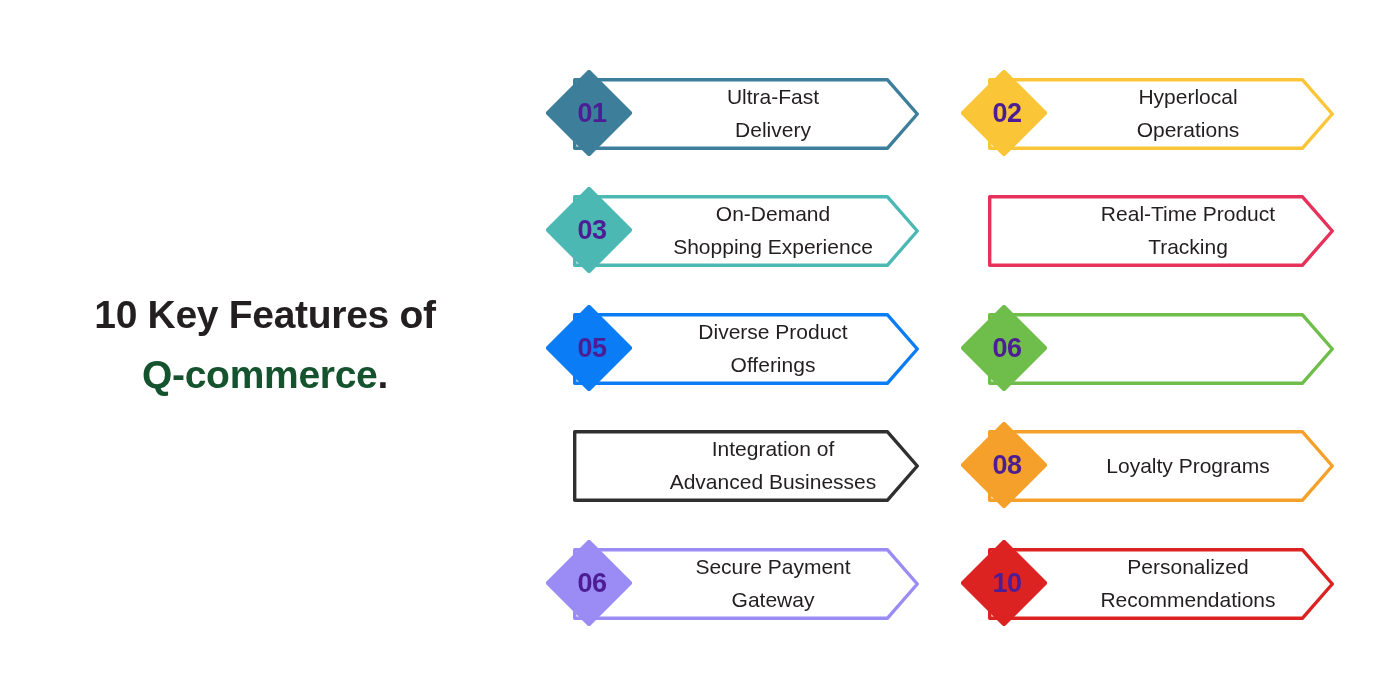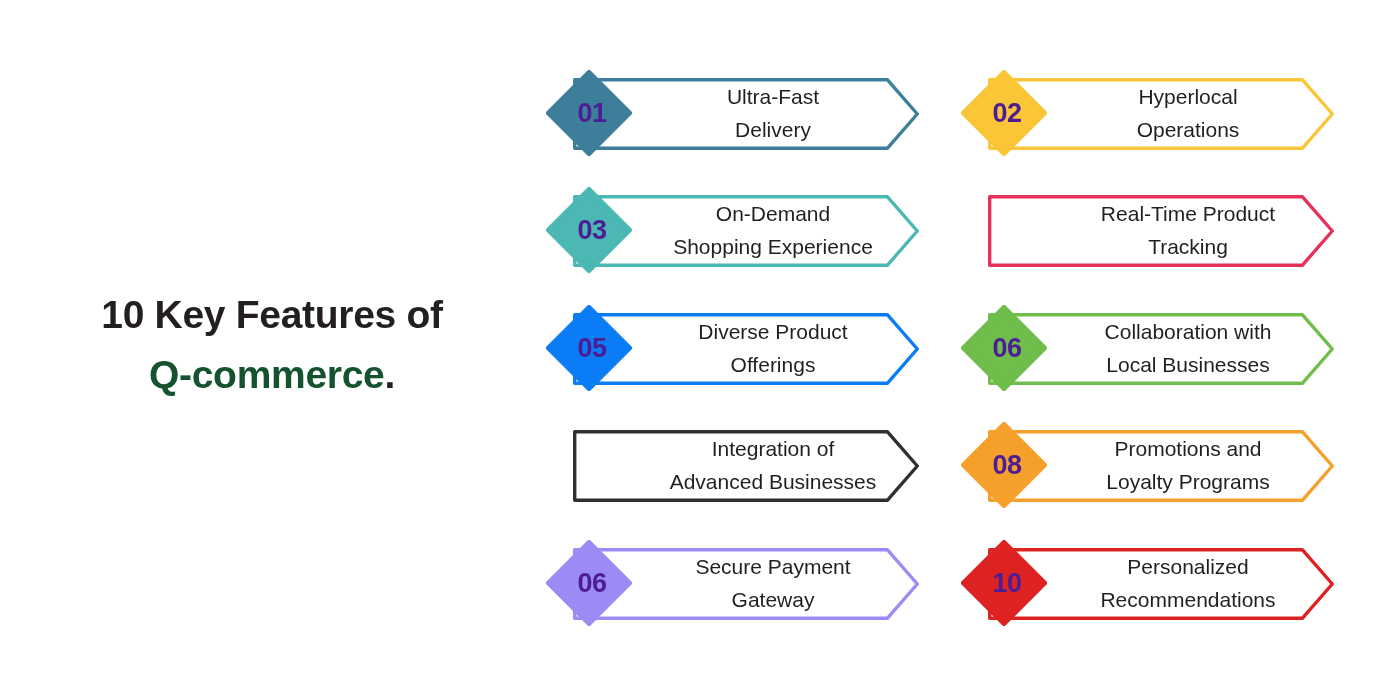--- a/index.html
+++ b/index.html
@@ -16,21 +16,21 @@
 
   #infographic {
     position: relative;
     width: 1400px;
     height: 700px;
   }
 
   
   .title-block {
     position: absolute;
-    left: 12px;
+    left: 5px;
     top: 285px;
     width: 520px;
     text-align: center;
   }
   .title-line {
     font-size: 39px;
     font-weight: bold;
     letter-spacing: -0.3px;
     line-height: 1.55;
     color: #231f20;
@@ -221,24 +221,20 @@
           </svg>
           <div class="badge-number">05</div>
         </div>
       </div>
       <div class="item col-right row-2">
         <div class="banner">
           <svg viewBox="0 0 346 72" preserveAspectRatio="none">
             <polygon points="1.7,1.7 314.3,1.7 344.3,36.0 314.3,70.3 1.7,70.3" fill="#ffffff" stroke="#6fbd4a" stroke-width="3.4" stroke-linejoin="round"></polygon>
           </svg>
         </div>
-        <div class="item-label">
-          <span class="lbl-line">Collaboration with</span>
-          <span class="lbl-line">Local Businesses</span>
-        </div>
         <div class="badge">
           <svg viewBox="0 0 86 86">
             <path d="M43 2.5 L83.5 43 L43 83.5 L2.5 43 Z" fill="#6fbd4a" stroke="#6fbd4a" stroke-width="5" stroke-linejoin="round"></path>
           </svg>
           <div class="badge-number">06</div>
         </div>
       </div>
       <div class="item col-left row-3">
         <div class="banner">
           <svg viewBox="0 0 346 72" preserveAspectRatio="none">
@@ -250,21 +246,20 @@
           <span class="lbl-line">Advanced Businesses</span>
         </div>
       </div>
       <div class="item col-right row-3">
         <div class="banner">
           <svg viewBox="0 0 346 72" preserveAspectRatio="none">
             <polygon points="1.7,1.7 314.3,1.7 344.3,36.0 314.3,70.3 1.7,70.3" fill="#ffffff" stroke="#f5a02a" stroke-width="3.4" stroke-linejoin="round"></polygon>
           </svg>
         </div>
         <div class="item-label">
-          <span class="lbl-line">Promotions and</span>
           <span class="lbl-line">Loyalty Programs</span>
         </div>
         <div class="badge">
           <svg viewBox="0 0 86 86">
             <path d="M43 2.5 L83.5 43 L43 83.5 L2.5 43 Z" fill="#f5a02a" stroke="#f5a02a" stroke-width="5" stroke-linejoin="round"></path>
           </svg>
           <div class="badge-number">08</div>
         </div>
       </div>
       <div class="item col-left row-4">

